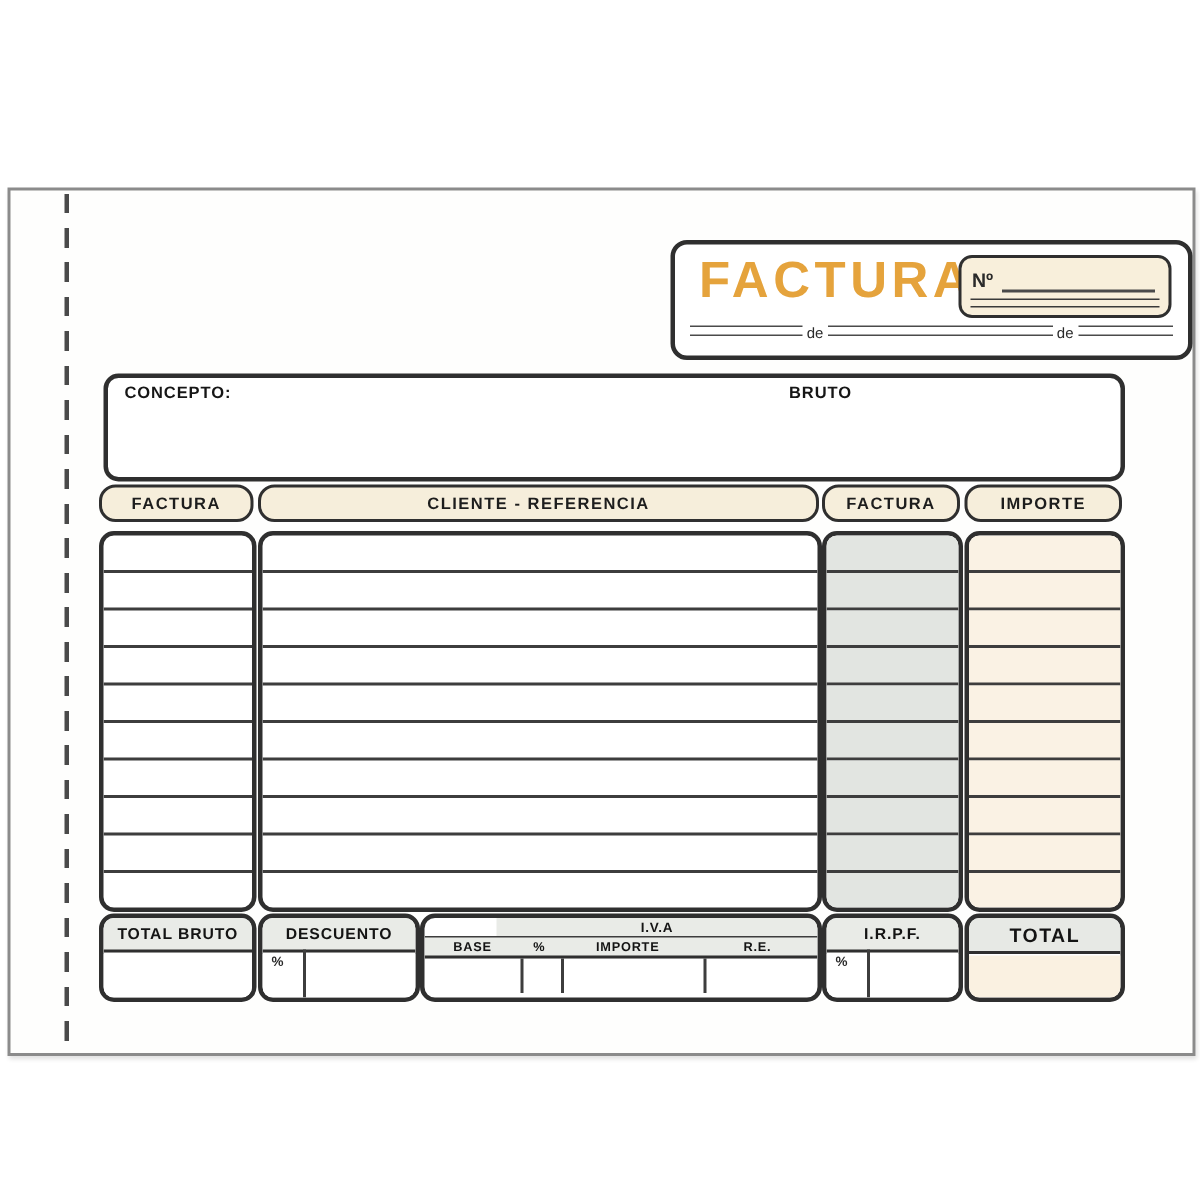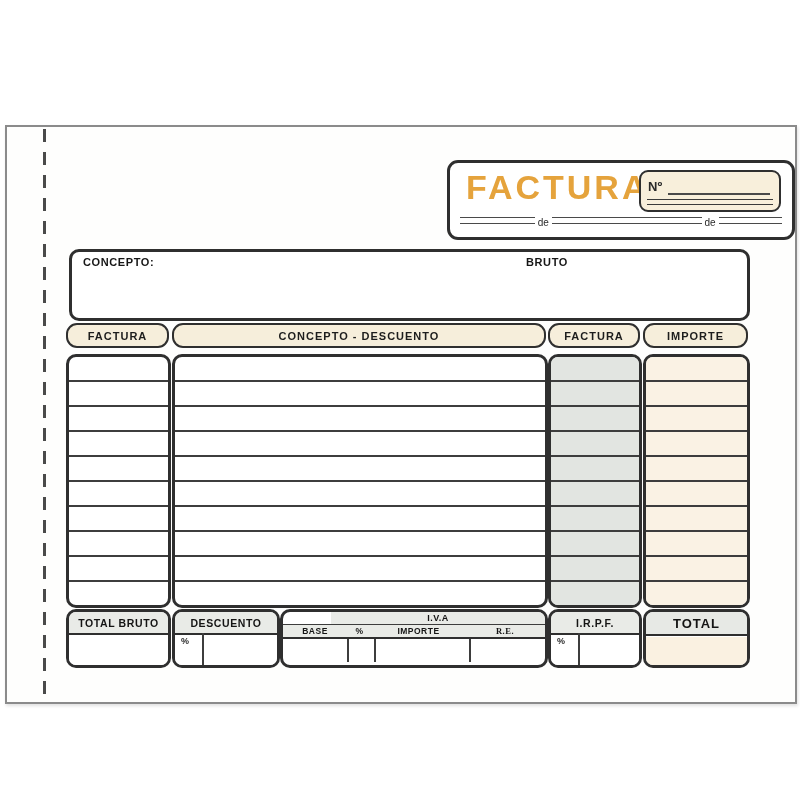--- a/index.html
+++ b/index.html
@@ -99,21 +99,21 @@
   .pct-cell{position:absolute;left:0;top:21px;bottom:0;width:27px;border-right:2px solid #3d3d3d;}
   .pct-label{position:absolute;left:6px;top:3px;font-size:9px;font-weight:bold;color:#2a2a2a;}
 
   .iva-title{height:12px;display:flex;align-items:center;justify-content:center;
     font-size:9px;font-weight:bold;letter-spacing:0.5px;background:#e9ebe7;color:#141414;margin-left:48px;}
   .iva-sub{height:12px;display:flex;background:#e9ebe7;
     border-top:1.5px solid #3d3d3d;border-bottom:2.5px solid #2f2f2f;}
   .iva-sub .scell{display:flex;align-items:center;justify-content:center;
     font-size:8.5px;font-weight:bold;letter-spacing:0.5px;color:#141414;}
   .iva-body{display:flex;height:23px;}
-  .c-base{width:64px;} .c-pct{width:25px;} .c-imp{width:93px;} .c-re{flex:1;font-family:Liberation Serif, serif;}
+  .c-base{width:64px;} .c-pct{width:25px;} .c-imp{width:93px;} .c-re{flex:1;}
   .iva-body .bcell{border-right:2px solid #3d3d3d;}
   .iva-body .bcell:last-child{border-right:none;}
 
   .box-total .tb-header{height:22px;font-size:13px;letter-spacing:1px;background:#e7e9e5;}
   .total-body{position:absolute;left:0;right:0;top:24.5px;bottom:0;background:#faf1e1;}
   .plain-body{position:absolute;left:0;right:0;top:23.5px;bottom:0;background:#ffffff;}
 </style>
 </head>
 <body>
 
@@ -138,21 +138,21 @@
   </div>
 
   <div class="abs cliente-box">
     <div class="cliente-row2">
       <div class="field-label lbl-domicilio">CONCEPTO:</div>
       <div class="field-label lbl-pago">BRUTO</div>
     </div>
   </div>
 
   <div class="abs pill pill-cantidad">FACTURA</div>
-  <div class="abs pill pill-concepto">CONCEPTO - DESCUENTO</div>
+  <div class="abs pill pill-concepto">CLIENTE - REFERENCIA</div>
   <div class="abs pill pill-precio">FACTURA</div>
   <div class="abs pill pill-importe">IMPORTE</div>
 
   <div class="abs colbody col-cantidad">
       <div class="trow"></div>
       <div class="trow"></div>
       <div class="trow"></div>
       <div class="trow"></div>
       <div class="trow"></div>
       <div class="trow"></div>

